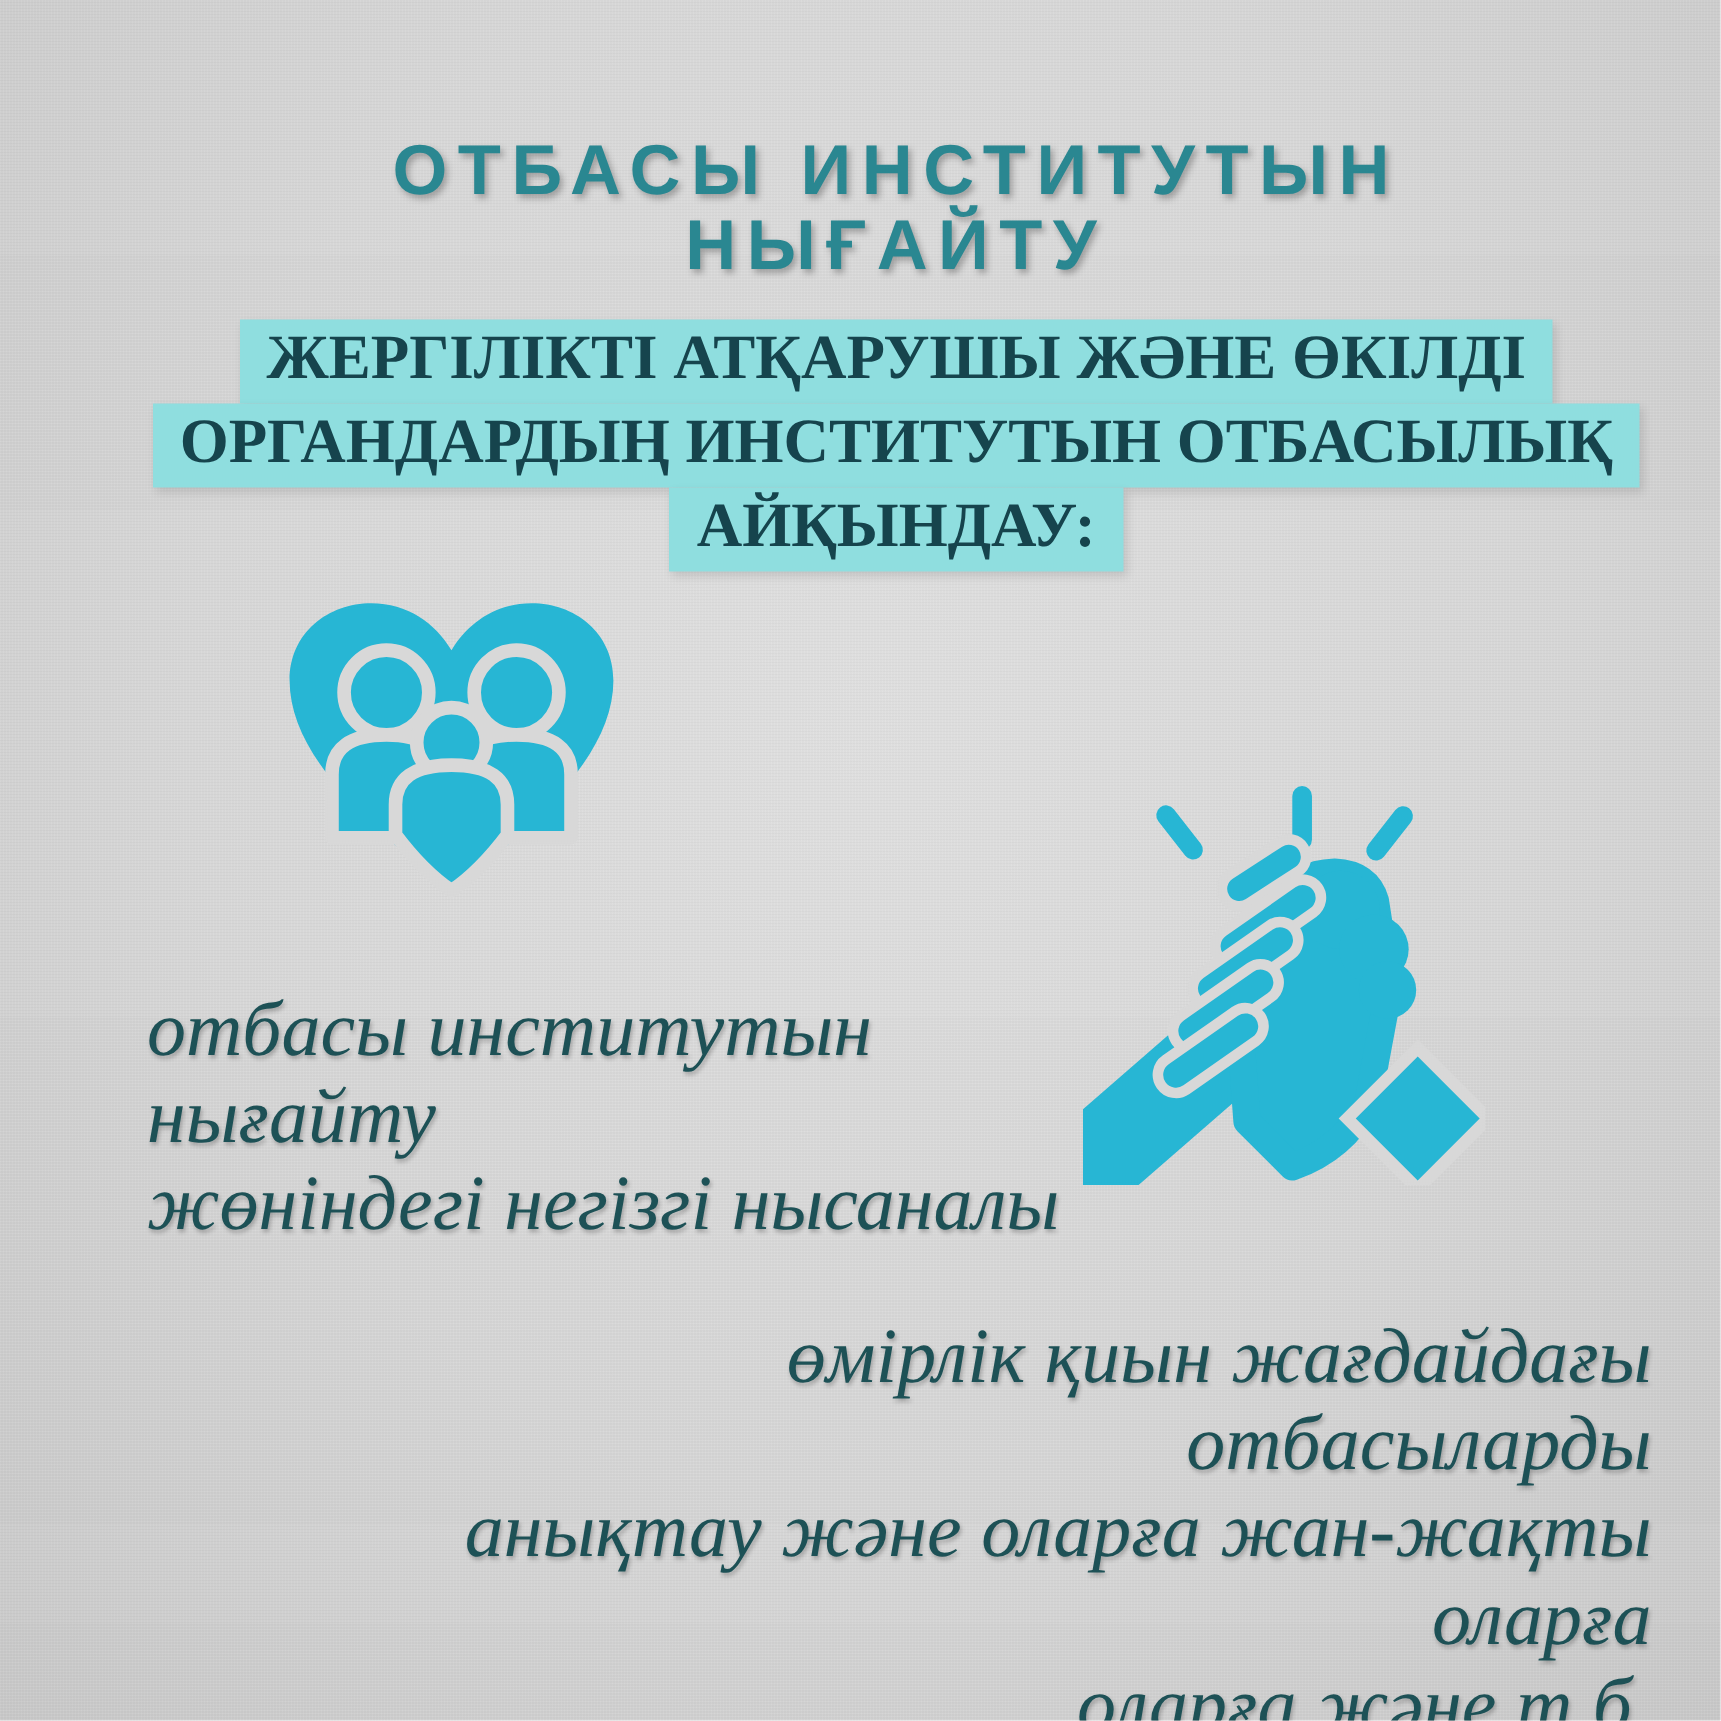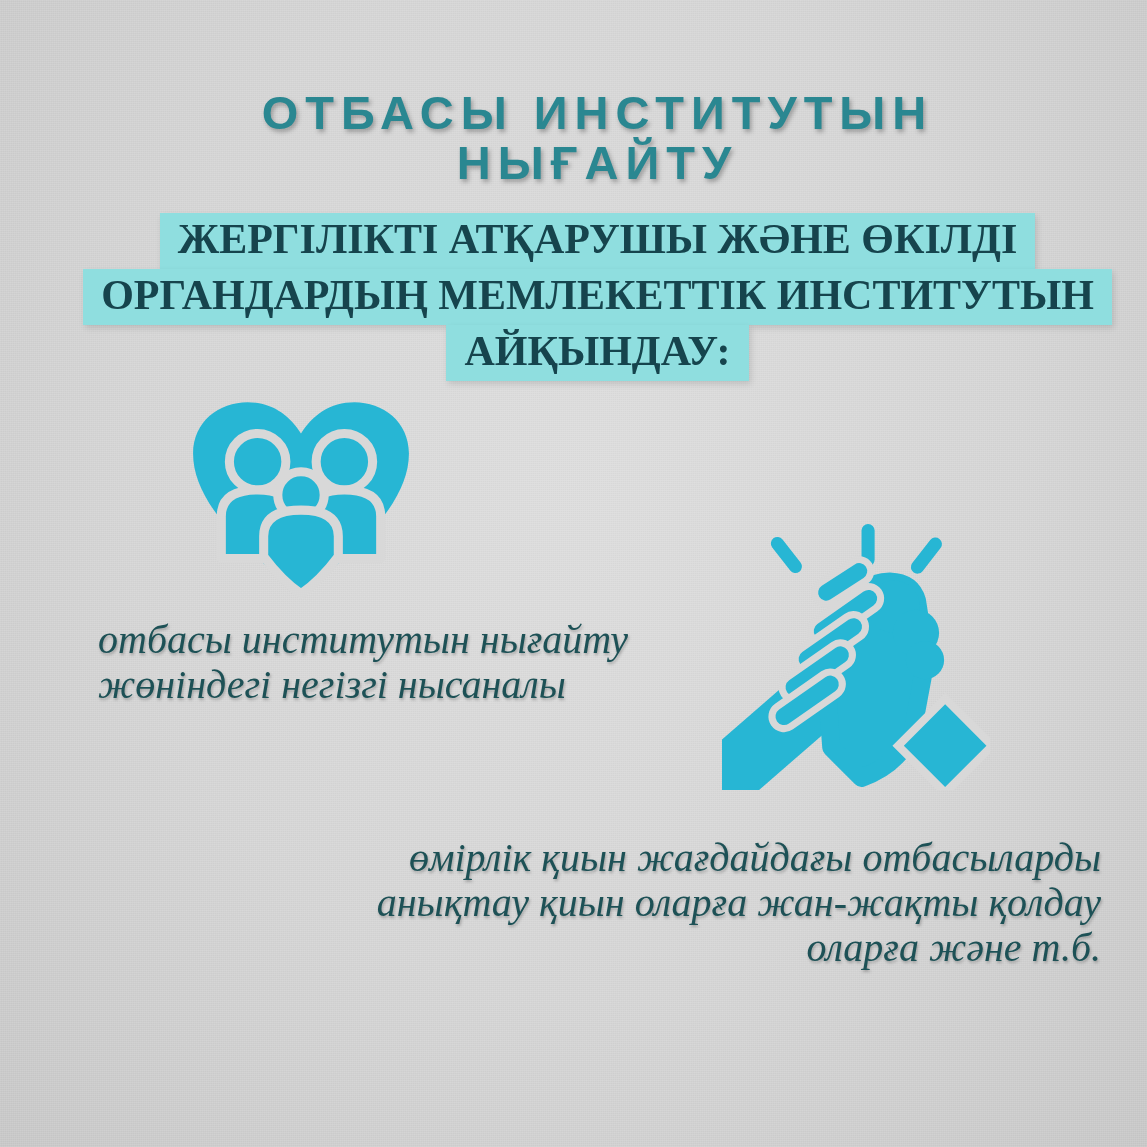--- a/index.html
+++ b/index.html
@@ -42,42 +42,43 @@
     line-height:1.12;
     box-shadow:2px 3px 6px rgba(0,0,0,.12);
     white-space:nowrap;
   }
   .icon-box{position:absolute;}
   .icon-box svg{display:block;width:100%;height:100%;}
   .para{
     position:absolute;
     font-family:"Liberation Serif", serif;
     font-style:italic;
-    font-size:40px;
+    font-size:52px;
     line-height:1.12;
     color:#1d5156;
     text-shadow:1px 2px 3px rgba(0,0,0,.25);
+    margin-top:40px;
   }
   .para-1{left:98px; top:618px; width:640px; text-align:left;}
   .para-2{right:46px; top:836px; width:800px; text-align:right;}
   .para span{display:block;}
 </style>
 </head>
 <body>
 
 <div class="canvas">
 
   <div class="title">
     <span style="display:block;">ОТБАСЫ ИНСТИТУТЫН</span>
     <span style="display:block;">НЫҒАЙТУ</span>
   </div>
 
   <div class="subtitle">
     <div><span class="hl-line">ЖЕРГІЛІКТІ АТҚАРУШЫ ЖӘНЕ ӨКІЛДІ</span></div>
-    <div><span class="hl-line">ОРГАНДАРДЫҢ МЕМЛЕКЕТТІК ИНСТИТУТЫН</span></div>
+    <div><span class="hl-line">ОРГАНДАРДЫҢ ИНСТИТУТЫН ОТБАСЫЛЫҚ</span></div>
     <div><span class="hl-line">АЙҚЫНДАУ:</span></div>
   </div>
 
   <div class="icon-box" style="left:185px; top:395px; width:232px; height:207px;">
     <svg viewBox="0 0 230 205" xmlns="http://www.w3.org/2000/svg">
 
       <path d="M115 198 C55 150 8 105 8 58 C8 26 34 7 62 7 C86 7 104 20 115 38 C126 20 144 7 168 7 C196 7 222 26 222 58 C222 105 175 150 115 198 Z" fill="#27b6d4"></path>
 
       <circle cx="72" cy="66" r="28" fill="#27b6d4" stroke="#d8d8d8" stroke-width="9"></circle>
       <circle cx="158" cy="66" r="28" fill="#27b6d4" stroke="#d8d8d8" stroke-width="9"></circle>
@@ -119,17 +120,17 @@
         <rect x="82" y="84" width="80" height="24" rx="12" transform="rotate(-35 122 96)" stroke="#d8d8d8" stroke-width="7"></rect>
         <rect x="67" y="112" width="80" height="24" rx="12" transform="rotate(-35 107 124)" stroke="#d8d8d8" stroke-width="7"></rect>
         <rect x="54" y="140" width="80" height="24" rx="12" transform="rotate(-35 94 152)" stroke="#d8d8d8" stroke-width="7"></rect>
         <rect x="44" y="169" width="80" height="24" rx="12" transform="rotate(-35 84 181)" stroke="#d8d8d8" stroke-width="7"></rect>
       </g>
     </svg>
   </div>
 
   <div class="para para-2">
     <span>өмірлік қиын жағдайдағы отбасыларды</span>
-    <span>анықтау қиын оларға жан-жақты қолдау</span>
+    <span>анықтау және оларға жан-жақты оларға</span>
     <span>оларға және т.б.</span>
   </div>
 
 </div>
 
 </body></html>

